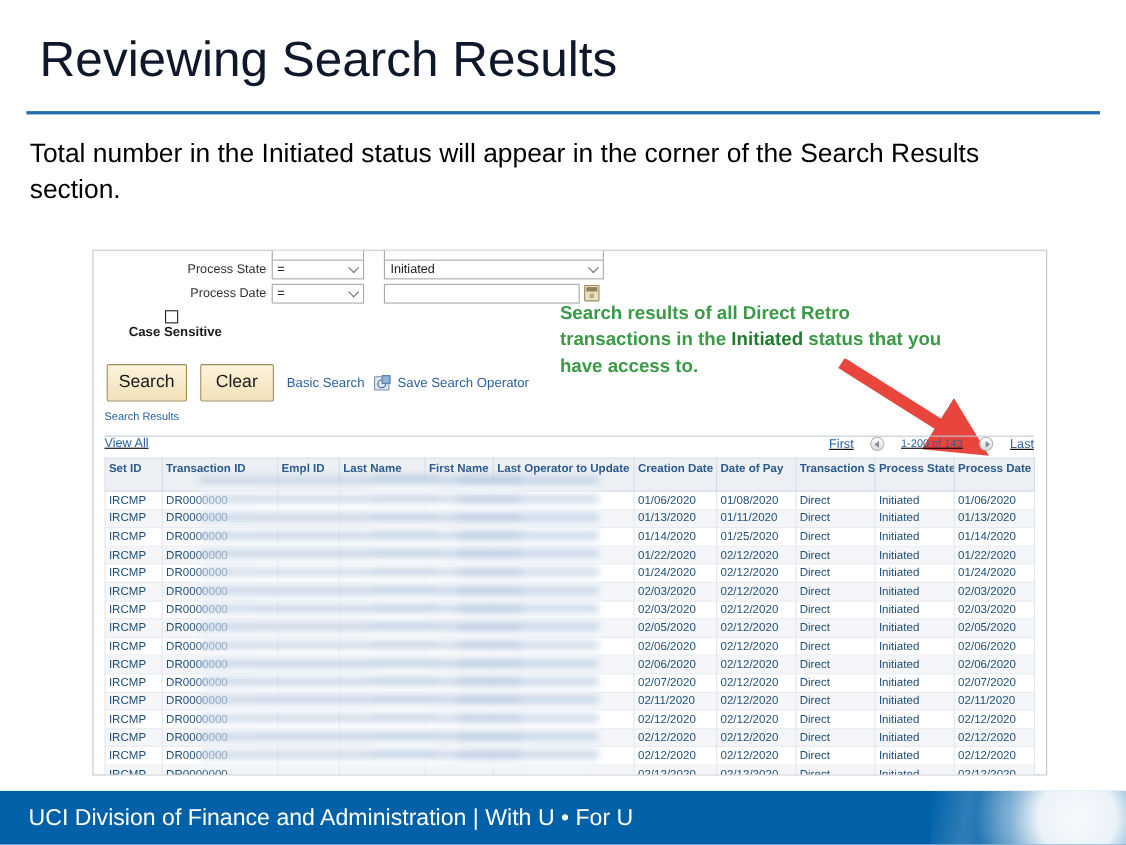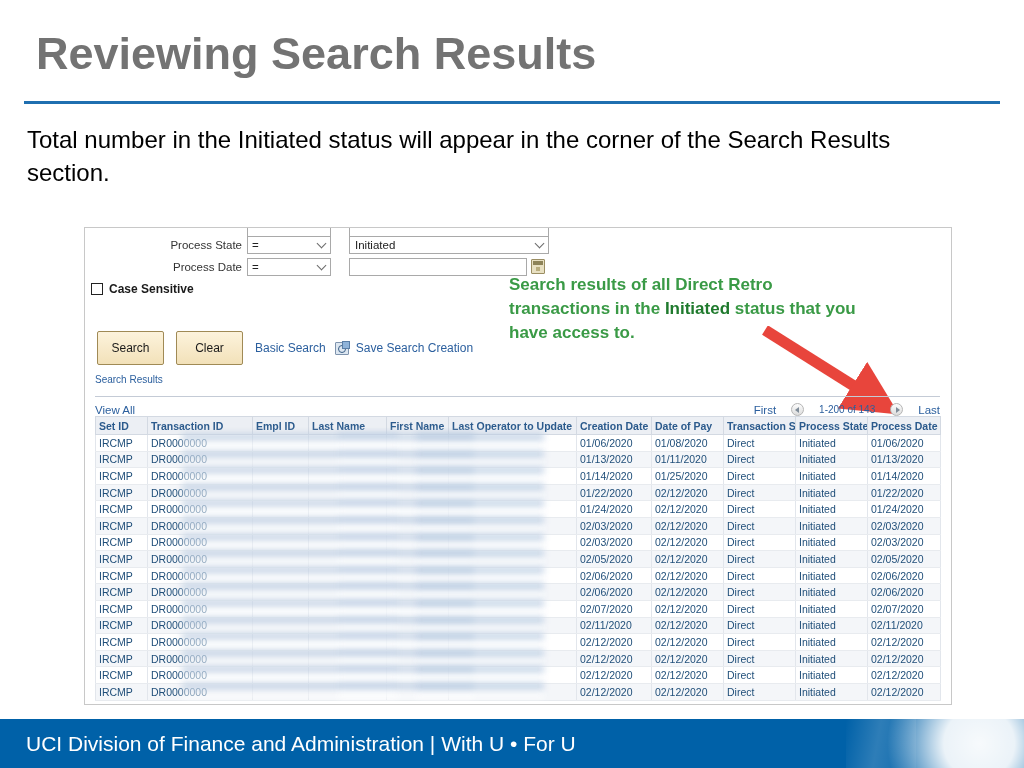--- a/index.html
+++ b/index.html
@@ -9,22 +9,22 @@
     background:#ffffff;
     position:relative;
     overflow:hidden;
   }
 
   
   .slide-title {
     position:absolute;
     left:36px; top:28px;
     font-size:45px;
-    font-weight:bold;
-    color:#737373;
+    font-weight:normal;
+    color:#0f172a;
     letter-spacing:0px;
     white-space:nowrap;
   }
   .title-rule {
     position:absolute;
     left:24px; top:101px;
     width:976px; height:3px;
     background:#1f6fb0;
   }
 
@@ -90,36 +90,36 @@
     content:""; position:absolute; left:1px; right:1px; top:1px; height:4px;
     background:#8d8358;
   }
   .cal-icon::after {
     content:""; position:absolute; left:4px; right:4px; top:7px; bottom:2px;
     background:#b9ad7e;
   }
 
   
   .case-row {
-    position:absolute; left:6px; top:54px;
-    display:flex; align-items:center;
+    position:absolute; left:32px; top:54px;
+    display:flex; align-items:center;flex-direction:column;
   }
   .cb {
     width:12px; height:12px; border:1.6px solid #222; background:#fff;
     margin-right:6px;
   }
   .case-label { font-size:12px; font-weight:bold; color:#1a1a1a; }
 
   
   .btn-row { position:absolute; left:12px; top:103px; display:flex; align-items:center; }
   .pbtn {
     height:19px; min-width:67px; padding:16px 10px;
     border:1px solid #a08a55; border-radius:2px;
     background:linear-gradient(#fdf3dc,#f2e1b9);
-    font-size:12px; color:#1a1a1a;
+    font-size:16px; color:#1a1a1a;
     display:flex; align-items:center; justify-content:center;
     margin-right:12px;
   }
   .link {
     font-size:12px; color:#2b5f9e; margin-right:9px; white-space:nowrap;
   }
   .save-icon {
     width:14px; height:13px; position:relative; margin-right:7px;
     border:1px solid #7e93ad; background:#dde7f1; border-radius:1px;
   }
@@ -146,21 +146,21 @@
 
   
   .sr-head {
     position:absolute; left:10px; top:146px;
     font-size:10px; color:#2b5f9e;
   }
   .viewall-bar {
     position:absolute; left:10px; top:168px;
     width:845px; height:20px;
     border-top:1px solid #c4cbd6;
-    display:flex; align-items:flex-end;
+    display:flex; align-items:flex-start;text-decoration:underline;
   }
   .viewall { font-size:11.5px; color:#2b5f9e; }
   .pager { margin-left:auto; display:flex; align-items:center; gap:15px; }
   .pager .plink { font-size:11.5px; color:#2b5f9e; }
   .pg-count { font-size:10px; color:#2b5f9e; }
   .circ {
     width:13px; height:13px; border-radius:50%;
     background:linear-gradient(#fdfdfd,#dcdcdc);
     border:1px solid #b5b5b5;
     position:relative;
@@ -179,21 +179,21 @@
     width:845px;
     border-collapse:collapse;
     table-layout:fixed;
   }
   .tbl th {
     background:#eceff4;
     border:1px solid #d3d9e2;
     font-size:10.5px; font-weight:bold;
     color:#2b5a8c;
     text-align:left;
-    padding:3px 3px 2px 3px;
+    padding:3px 3px 14px 3px;
     height:17px;
     white-space:nowrap;
     overflow:hidden;
   }
   .tbl td {
     border-left:1px solid #e2e6ec;
     border-right:1px solid #e2e6ec;
     border-bottom:1px solid #e8ebef;
     font-size:10.5px;
     color:#1f4e79;
@@ -317,21 +317,21 @@
   <div class="case-row">
     <div class="cb"></div>
     <div class="case-label">Case Sensitive</div>
   </div>
 
   <div class="btn-row">
     <div class="pbtn">Search</div>
     <div class="pbtn">Clear</div>
     <div class="link">Basic Search</div>
     <div class="save-icon"></div>
-    <div class="link">Save Search Creation</div>
+    <div class="link">Save Search Operator</div>
   </div>
 
   <div class="annot">
     <span>Search results of all Direct Retro</span><br>
     <span>transactions in the </span><b>Initiated</b><span> status that you</span><br>
     <span>have access to.</span>
   </div>
 
   <svg class="arrow" viewBox="0 0 140 90">
     <defs>

